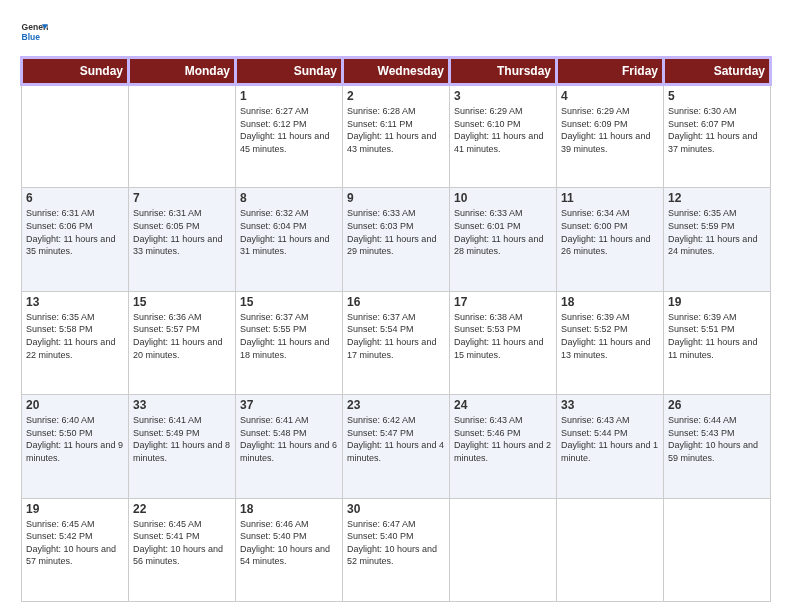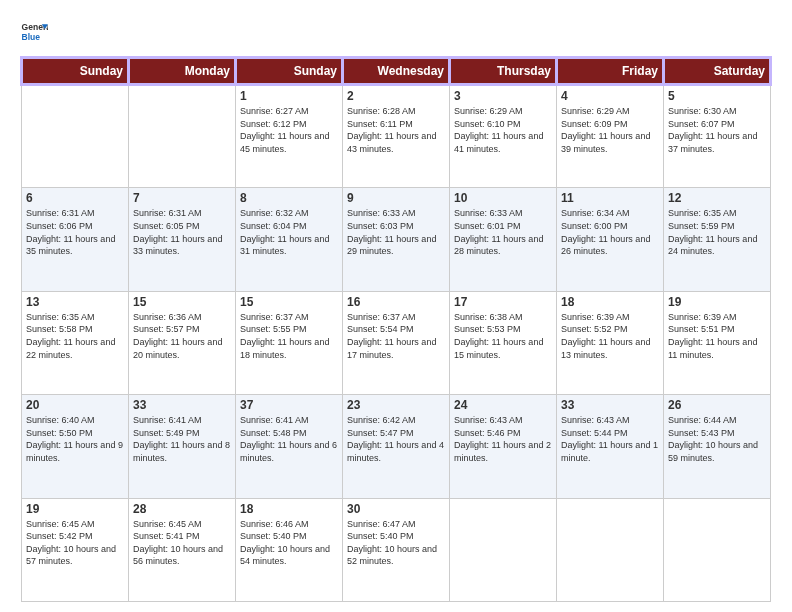--- a/index.html
+++ b/index.html
@@ -234,21 +234,21 @@
             <span class="day-num">26</span>
             <div class="day-info">Sunrise: 6:44 AM<br>Sunset: 5:43 PM<br>Daylight: 10 hours and 59 minutes.</div>
           </td>
         </tr>
         <tr>
           <td>
             <span class="day-num">19</span>
             <div class="day-info">Sunrise: 6:45 AM<br>Sunset: 5:42 PM<br>Daylight: 10 hours and 57 minutes.</div>
           </td>
           <td>
-            <span class="day-num">28</span>
+            <span class="day-num">22</span>
             <div class="day-info">Sunrise: 6:45 AM<br>Sunset: 5:41 PM<br>Daylight: 10 hours and 56 minutes.</div>
           </td>
           <td>
             <span class="day-num">18</span>
             <div class="day-info">Sunrise: 6:46 AM<br>Sunset: 5:40 PM<br>Daylight: 10 hours and 54 minutes.</div>
           </td>
           <td>
             <span class="day-num">30</span>
             <div class="day-info">Sunrise: 6:47 AM<br>Sunset: 5:40 PM<br>Daylight: 10 hours and 52 minutes.</div>
           </td>

